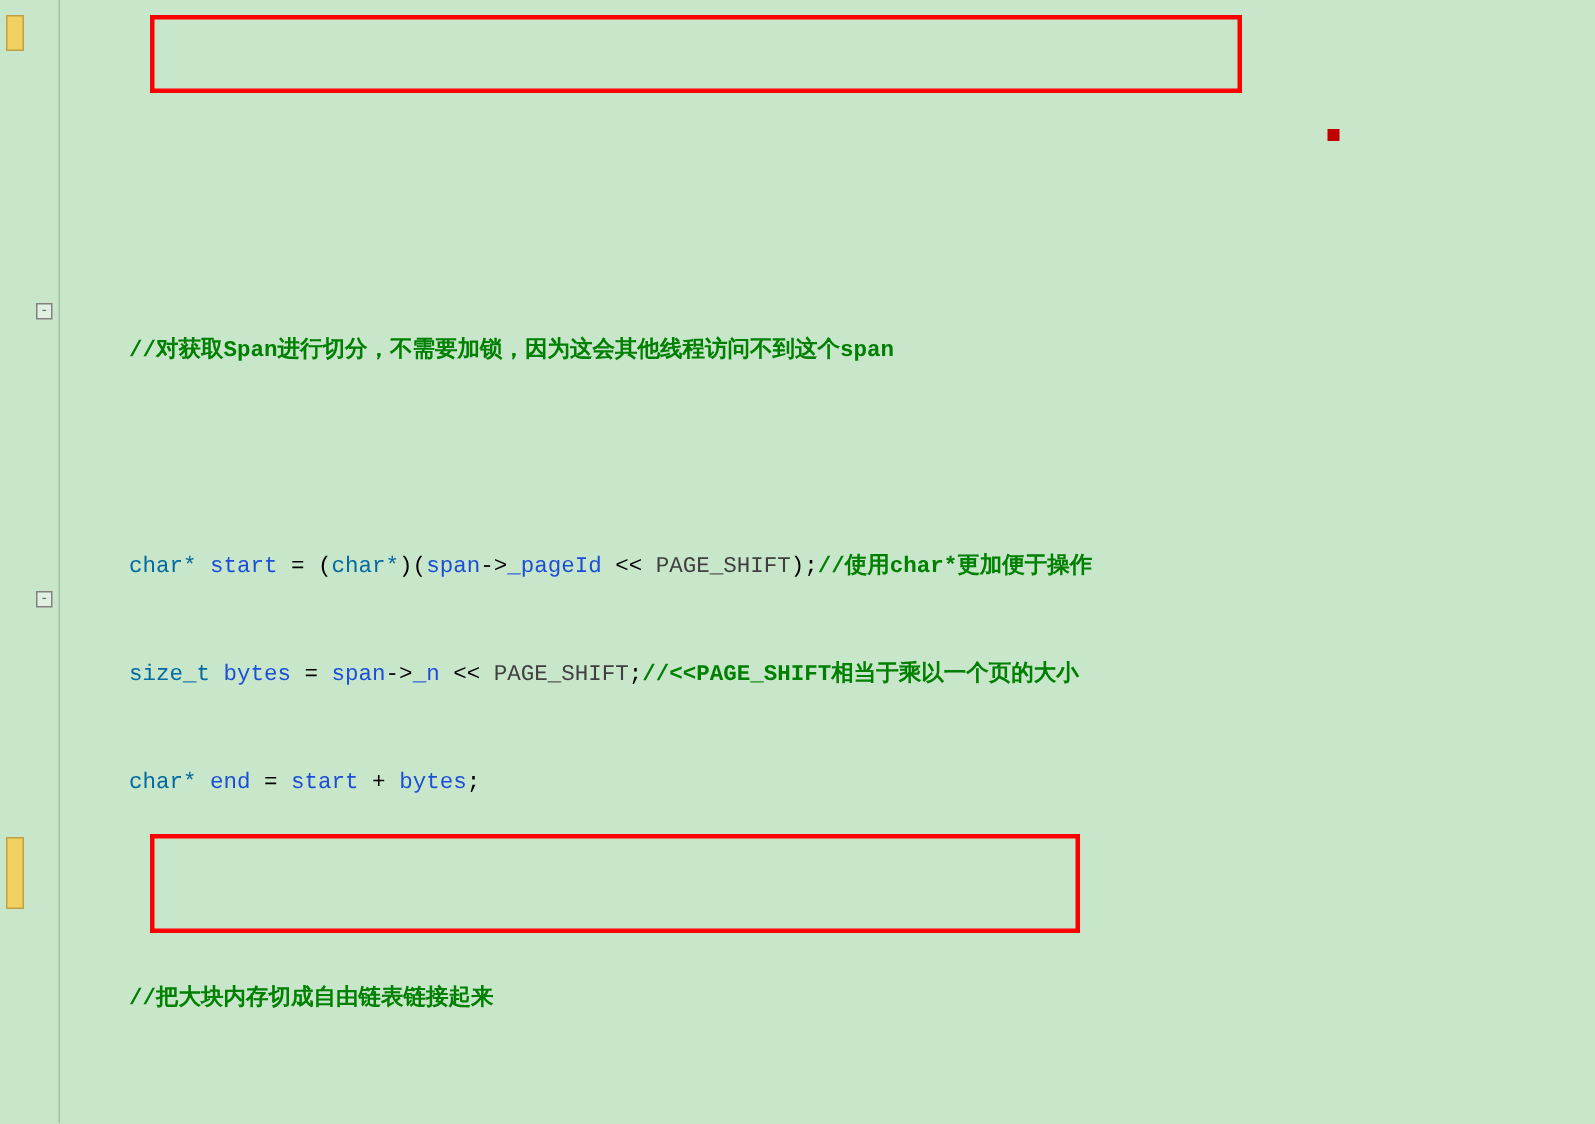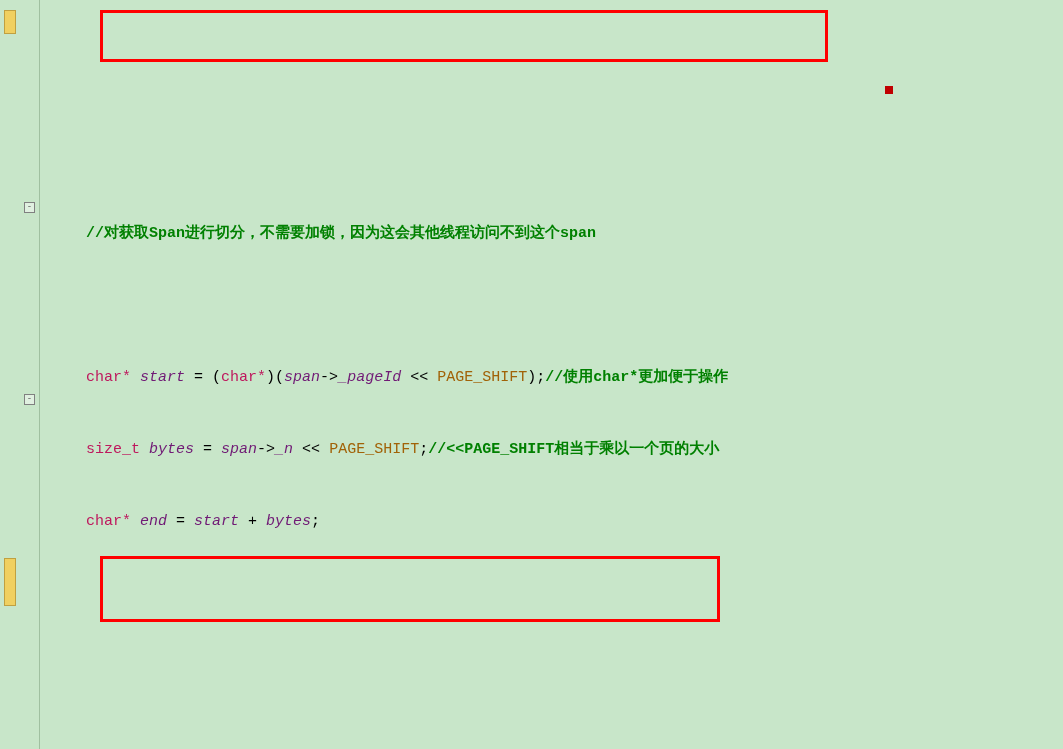--- a/index.html
+++ b/index.html
@@ -50,24 +50,24 @@
       line-height: 24px;
       position: relative;
       white-space: pre;
     }
     .line {
       height: 24px;
       position: relative;
     }
     .indent1 { padding-left: 36px; }
     .comment { color: #008000; font-weight: bold; }
-    .type { color: #be185d; }
+    .type { color: #0369a1; }
     .identifier { color: #000000; }
-    .member { color: #701a75; font-style: italic; }
-    .macro { color: #a16207; text-align: center; }
+    .member { color: #1d4ed8; }
+    .macro { color: #404040; text-align: center; }
     .highlight-box {
       position: absolute;
       border: 3px solid #ff0000;
       pointer-events: none;
       z-index: 10;
     }
     .box1 {
       left: 60px;
       top: 10px;
       width: 728px;
@@ -103,20 +103,21 @@
   <div class="highlight-box box2"></div>
   <div class="red-square"></div>
 
   <div class="line">&nbsp;</div>
   <div class="line indent1"><span class="comment">//对获取Span进行切分，不需要加锁，因为这会其他线程访问不到这个span</span></div>
   <div class="line">&nbsp;</div>
   <div class="line indent1"><span class="type">char*</span><span class="identifier"> </span><span class="member">start</span><span class="identifier"> = (</span><span class="type">char*</span><span class="identifier">)(</span><span class="member">span</span><span class="identifier">-&gt;</span><span class="member">_pageId</span><span class="identifier"> &lt;&lt; </span><span class="macro">PAGE_SHIFT</span><span class="identifier">);</span><span class="comment">//使用char*更加便于操作</span></div>
   <div class="line indent1"><span class="type">size_t</span><span class="identifier"> </span><span class="member">bytes</span><span class="identifier"> = </span><span class="member">span</span><span class="identifier">-&gt;</span><span class="member">_n</span><span class="identifier"> &lt;&lt; </span><span class="macro">PAGE_SHIFT</span><span class="identifier">;</span><span class="comment">//&lt;&lt;PAGE_SHIFT相当于乘以一个页的大小</span></div>
   <div class="line indent1"><span class="type">char*</span><span class="identifier"> </span><span class="member">end</span><span class="identifier"> = </span><span class="member">start</span><span class="identifier"> + </span><span class="member">bytes</span><span class="identifier">;</span></div>
   <div class="line">&nbsp;</div>
+  <div class="line indent1"><span class="comment">//把大块内存切成自由链表链接起来</span></div>
   
   
   
   
   
   
   
   
   
   

